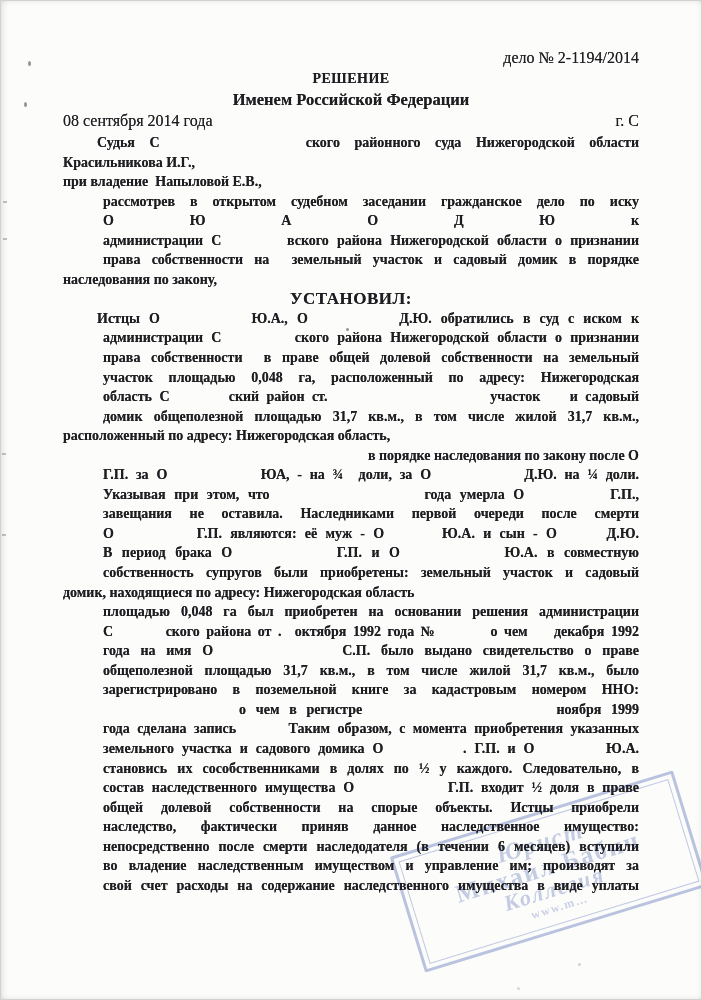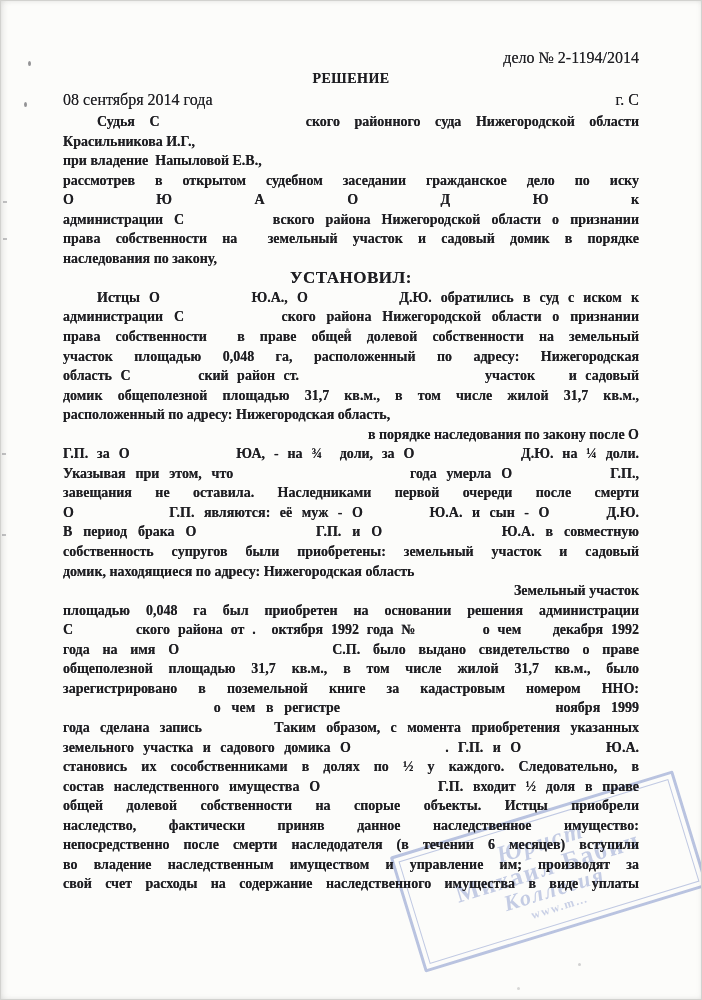--- a/index.html
+++ b/index.html
@@ -24,21 +24,21 @@
     position:absolute;left:62px;right:62px;top:46px;z-index:1;
     text-shadow:0 0 .6px rgba(25,25,30,.72);
   }
   .hline{font-size:16px;line-height:21px;white-space:pre-wrap;}
   .case-number{text-align:right;}
   .doc-title{text-align:center;font-weight:bold;font-size:14px;letter-spacing:.5px;}
   .doc-subtitle{text-align:center;font-weight:bold;font-size:16.5px;}
   .date-row{display:flex;justify-content:space-between;font-size:16px;line-height:21px;}
   .body-lines{margin-top:2px;}
   .line{font-size:14px;line-height:19.55px;white-space:pre-wrap;hyphens:none;font-weight:bold;}
-  .j{text-align:justify;text-align-last:justify;}
+  .j{text-align:justify;text-align-last:justify;margin-left:40px;}
   .ij{text-align:justify;text-align-last:justify;text-indent:34px;}
   .l{text-align:left;}
   .r{text-align:right;}
   .cb{text-align:center;font-weight:bold;font-size:17px;letter-spacing:.5px;}
   
   .stamp{
     position:absolute;left:400px;top:810px;width:290px;height:115px;
     transform:rotate(-17deg);
     border:3px solid rgba(118,138,198,.50);
     border-radius:2px;z-index:0;
@@ -70,20 +70,21 @@
       <div class="wm1">Юрист</div>
       <div class="wm2">Михаил Бабич</div>
       <div class="wm3">Коллегия</div>
       <div class="wm4">www.m…</div>
     </div>
   </div>
 
   <div class="content">
     <div class="hline case-number">дело № 2-1194/2014</div>
     <div class="hline doc-title">РЕШЕНИЕ</div>
+    <div class="hline doc-subtitle">Именем Российской Федерации</div>
     <div class="date-row">
       <span>08 сентября 2014 года</span>
       <span>г. С</span>
     </div>
     <div class="body-lines">
         <div class="line ij">Судья С          ского районного суда Нижегородской области</div>
         <div class="line l">Красильникова И.Г.,</div>
         <div class="line l">при владение  Напыловой Е.В.,</div>
         <div class="line j">рассмотрев в открытом судебном заседании гражданское дело по иску</div>
         <div class="line j">О Ю А О Д Ю к</div>
@@ -99,21 +100,20 @@
         <div class="line j">домик общеполезной площадью 31,7 кв.м., в том числе жилой 31,7 кв.м.,</div>
         <div class="line l">расположенный по адресу: Нижегородская область,</div>
         <div class="line r">в порядке наследования по закону после О</div>
         <div class="line j">Г.П. за О            ЮА, - на ¾  доли, за О            Д.Ю. на ¼ доли.</div>
         <div class="line j">Указывая при этом, что                  года умерла О          Г.П.,</div>
         <div class="line j">завещания не оставила. Наследниками первой очереди после смерти</div>
         <div class="line j">О          Г.П. являются: её муж - О       Ю.А. и сын - О      Д.Ю.</div>
         <div class="line j">В период брака О           Г.П. и О           Ю.А. в совместную</div>
         <div class="line j">собственность супругов были приобретены: земельный участок и садовый</div>
         <div class="line l">домик, находящиеся по адресу: Нижегородская область</div>
-        <div class="line r">Земельный участок</div>
         <div class="line j">площадью 0,048 га был приобретен на основании решения администрации</div>
         <div class="line j">С        ского района от .  октября 1992 года №        о чем    декабря 1992</div>
         <div class="line j">года на имя О            С.П. было выдано свидетельство о праве</div>
         <div class="line j">общеполезной площадью 31,7 кв.м., в том числе жилой 31,7 кв.м., было</div>
         <div class="line j">зарегистрировано в поземельной книге за кадастровым номером ННО:</div>
         <div class="line j">              о чем в регистре                    ноября 1999</div>
         <div class="line j">года сделана запись       Таким образом, с момента приобретения указанных</div>
         <div class="line j">земельного участка и садового домика О          . Г.П. и О         Ю.А.</div>
         <div class="line j">становись их сособственниками в долях по ½ у каждого. Следовательно, в</div>
         <div class="line j">состав наследственного имущества О            Г.П. входит ½ доля в праве</div>

